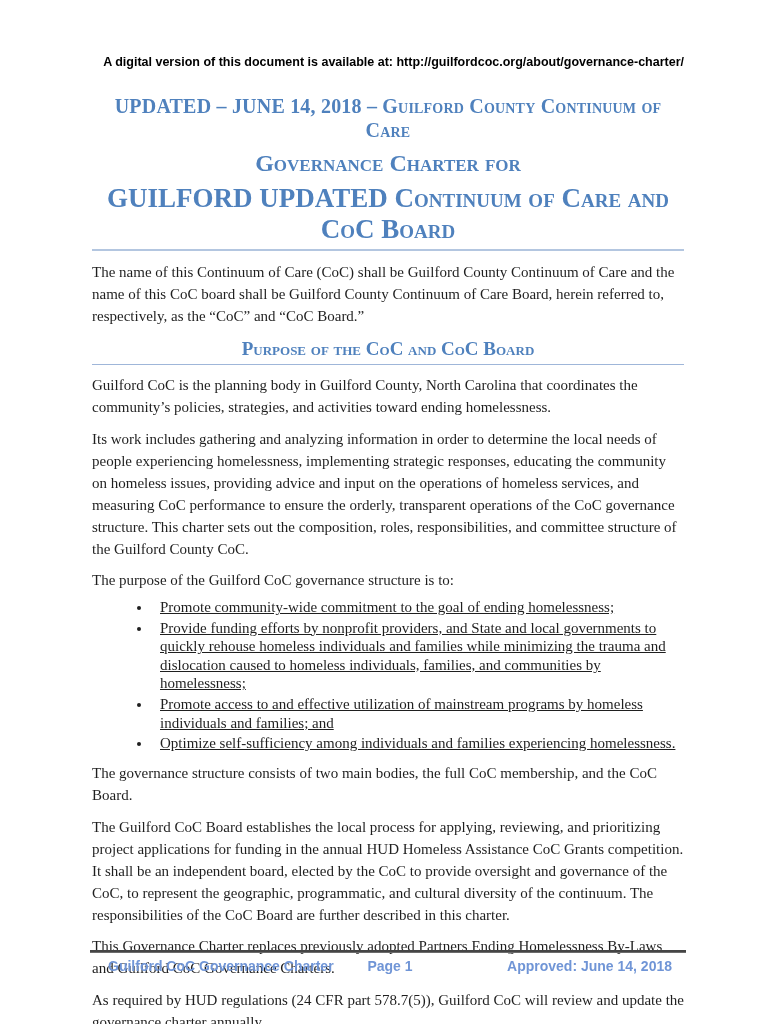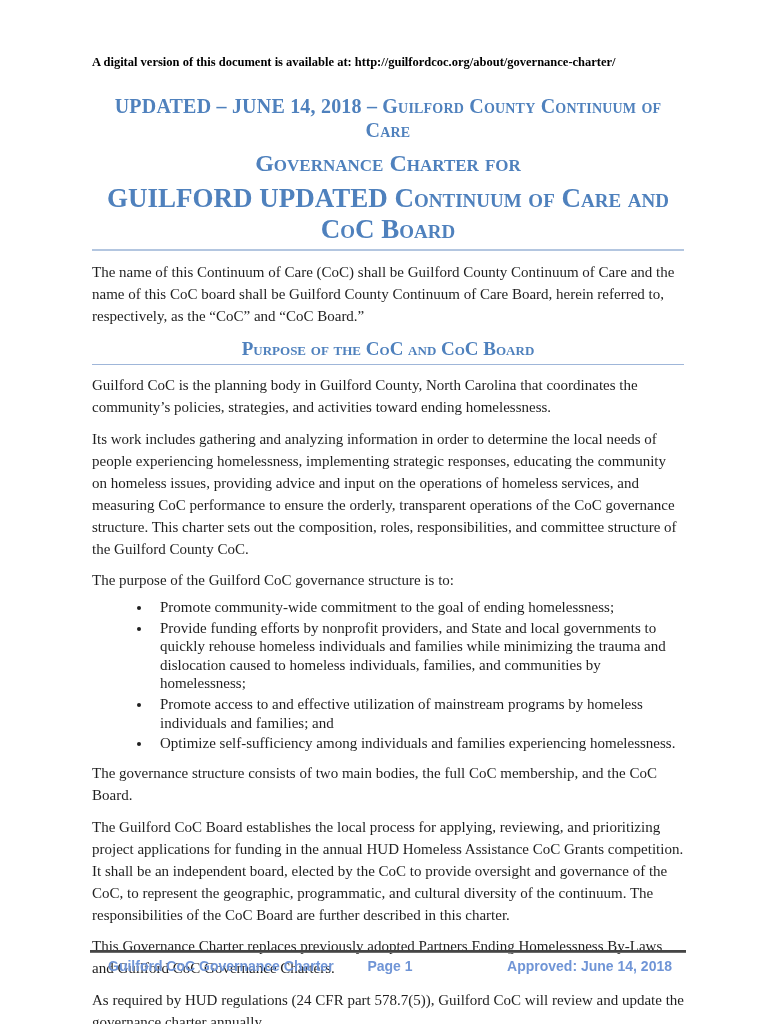--- a/index.html
+++ b/index.html
@@ -11,25 +11,25 @@
     position: relative;
     overflow: hidden;
   }
   .page {
     position: relative;
     width: 770px; height: 1024px;
     padding: 55px 86px 0 92px;
   }
   
   .header-note {
-    font-family: Liberation Serif, serif;
+    font-family: Liberation Sans, sans-serif;
     font-weight: bold;
     font-size: 12.5px;
     line-height: 15px;
-    text-align: left;
+    text-align: right;
     color: #000000;
   }
   
   .title-block { text-align: center; color: #4F81BD; }
   .title-updated {
     margin-top: 24px;
     font-variant: small-caps;
     font-weight: bold;
     font-size: 20px;
     line-height: 24px;
@@ -72,20 +72,21 @@
     line-height: 27px;
     border-bottom: 1.5px solid #9FB6D9;
     padding-bottom: 2px;
   }
   
   ul.bullets {
     margin-top: 7px;
     margin-left: 36px;
     padding-left: 24px;
     list-style: disc outside;
+    text-decoration: underline;
   }
   ul.bullets li {
     font-size: 15px;
     line-height: 18.6px;
     padding-left: 8px;
     margin-bottom: 2px;
   }
   
   .footer {
     position: absolute;

